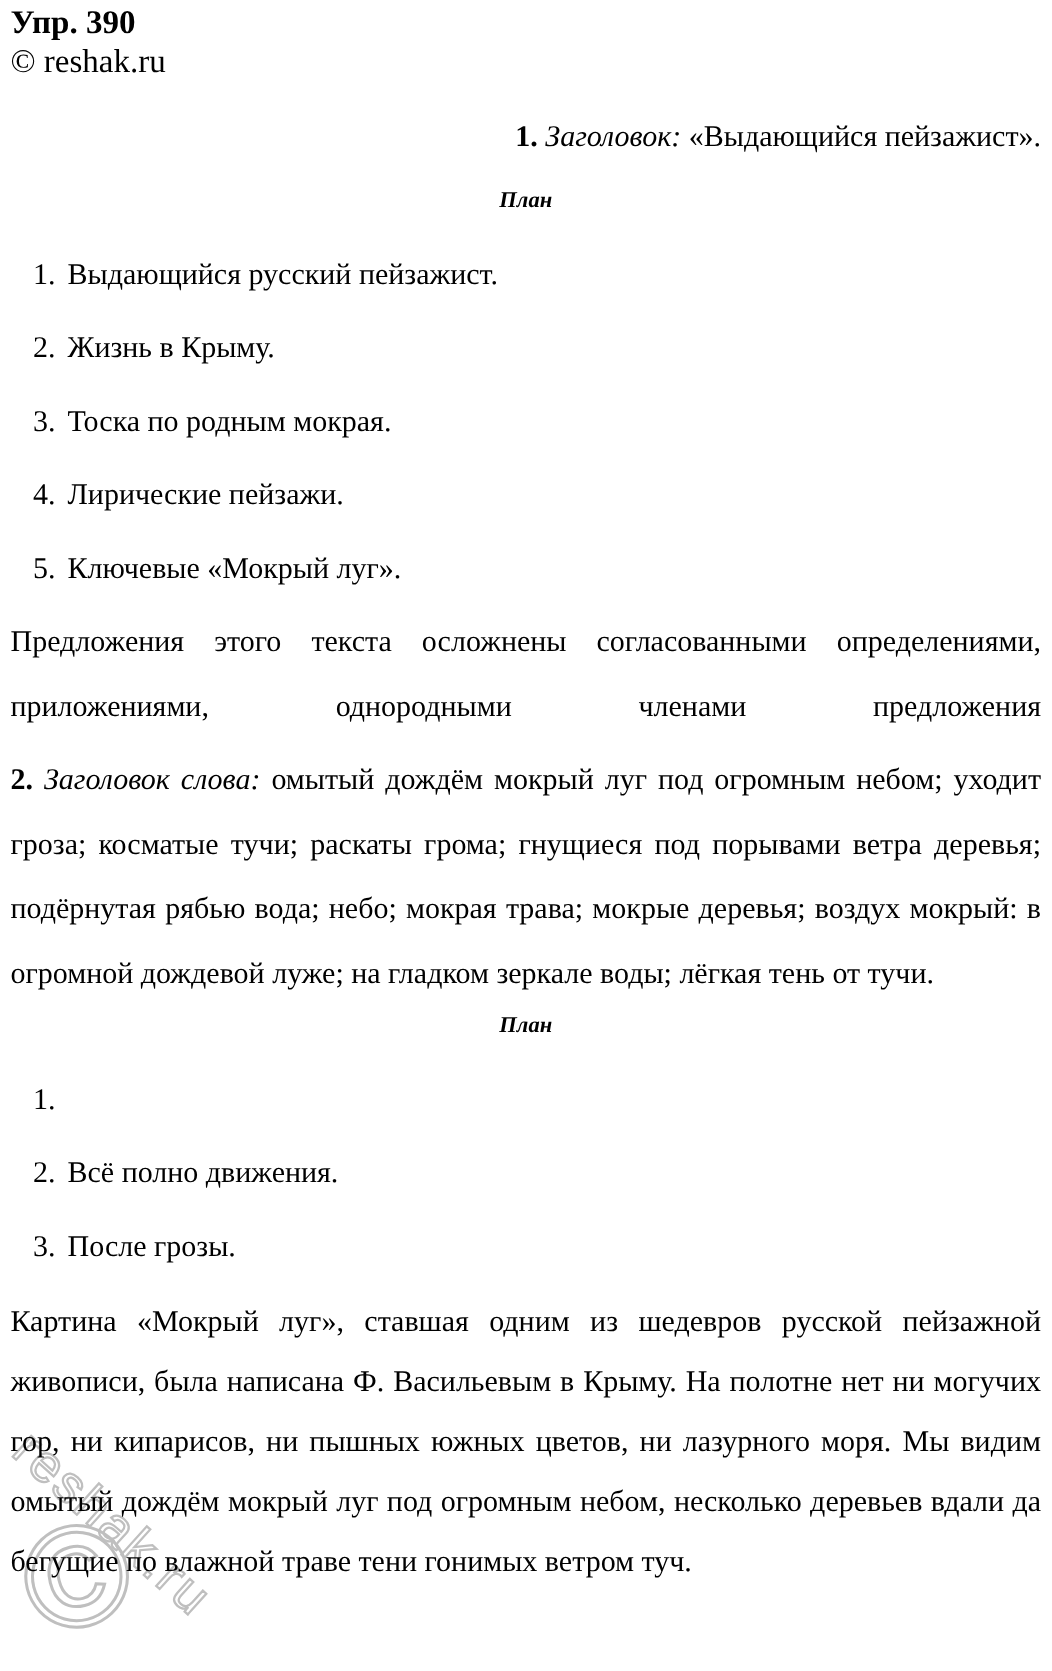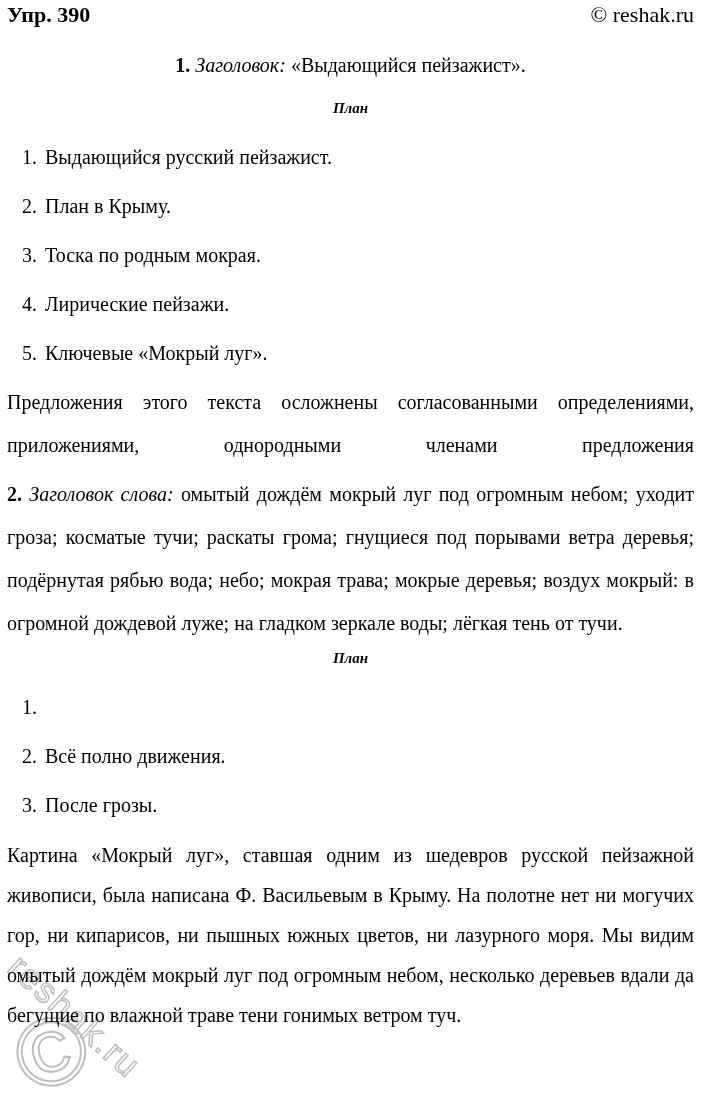--- a/index.html
+++ b/index.html
@@ -47,29 +47,30 @@
     position: relative;
     z-index: 1;
     padding: 2px 7px 0 7px;
   }
   .hdr {
     display: flex;
     justify-content: space-between;
     align-items: flex-start;
     font-size: 22px;
     line-height: 26px;
+    flex-direction: column;
   }
   .hdr-exercise { font-weight: bold; }
   .para {
     margin: 0;
     font-size: 20px;
     line-height: 43px;
     text-align: justify;
   }
-  .p-task1 { margin-top: 16px; text-align: center; }
+  .p-task1 { margin-top: 16px; text-align: right; }
   .num-bold { font-weight: bold; }
   .label-italic { font-style: italic; }
   .plan-title {
     margin: 0;
     font-size: 15px;
     font-weight: bold;
     font-style: italic;
     text-align: center;
     line-height: 43px;
   }
@@ -123,21 +124,21 @@
 
     <h3 class="plan-title">План</h3>
 
     <ol class="plan-list">
       <li>
         <span class="li-num">1.</span>
         <span>Выдающийся русский пейзажист.</span>
       </li>
       <li>
         <span class="li-num">2.</span>
-        <span>План в Крыму.</span>
+        <span>Жизнь в Крыму.</span>
       </li>
       <li>
         <span class="li-num">3.</span>
         <span>Тоска по родным мокрая.</span>
       </li>
       <li>
         <span class="li-num">4.</span>
         <span>Лирические пейзажи.</span>
       </li>
       <li>

